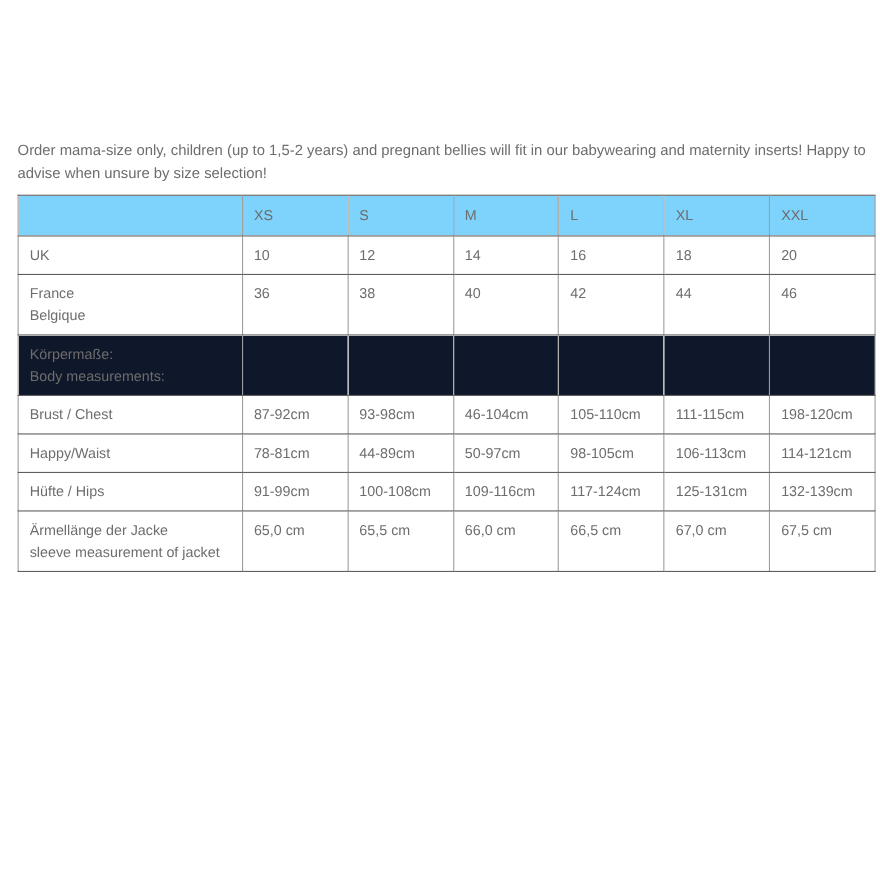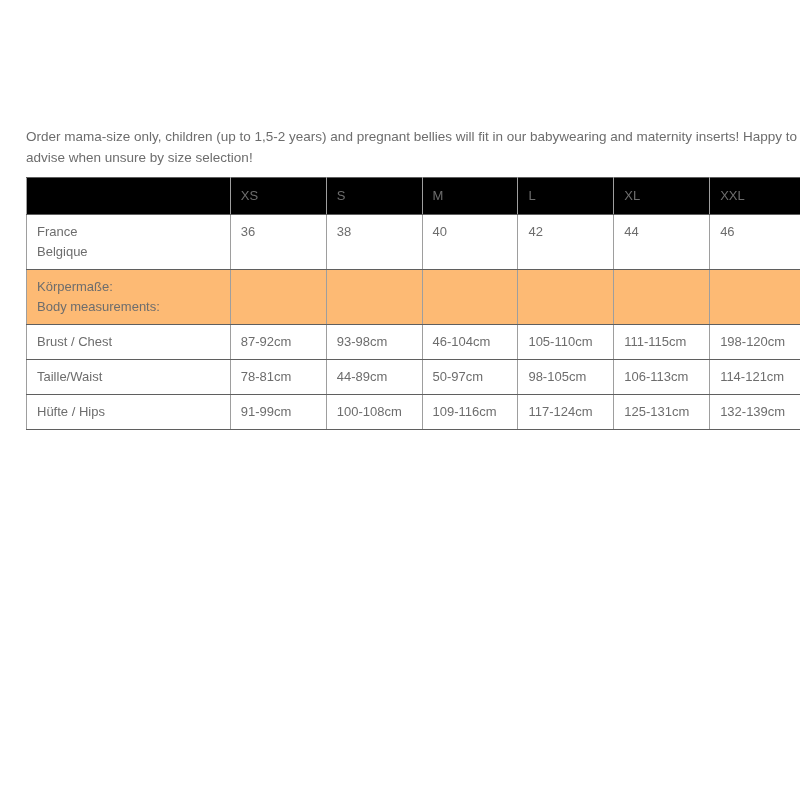--- a/index.html
+++ b/index.html
@@ -6,21 +6,21 @@
   html, body {
     width: 800px;
     height: 800px;
     background: #ffffff;
     font-family: "Liberation Sans", "DejaVu Sans", sans-serif;
     color: #6d6d6d;
   }
   .page {
     width: 800px;
     height: 800px;
-    padding: 0 26px;
+    padding: 0 16px;
     overflow: hidden;
   }
   .intro {
     margin-top: 126px;
     font-size: 13.5px;
     line-height: 21px;
     color: #6d6d6d;
     width: 778px;
   }
   table.size-chart {
@@ -41,25 +41,25 @@
     border-bottom: 1px solid #5f5f5f;
     text-align: left;
     vertical-align: top;
     font-weight: normal;
     padding: 7px 10px;
     line-height: 20px;
     white-space: pre-line;
     overflow: hidden;
   }
   table.size-chart thead th {
-    background: #000000;
+    background: #7dd3fc;
     padding: 8px 10px;
   }
   table.size-chart tr.section td {
-    background: #fdba74;
+    background: #0f172a;
   }
 </style>
 </head>
 <body>
 
 <div class="page">
   <p class="intro">Order mama-size only, children (up to 1,5-2 years) and pregnant bellies will fit in our babywearing and maternity inserts! Happy to advise when unsure by size selection!</p>
 
   <table class="size-chart">
     <colgroup>
@@ -77,20 +77,29 @@
         <th>XS</th>
         <th>S</th>
         <th>M</th>
         <th>L</th>
         <th>XL</th>
         <th>XXL</th>
       </tr>
     </thead>
     <tbody>
         <tr>
+          <td>UK</td>
+          <td>10</td>
+          <td>12</td>
+          <td>14</td>
+          <td>16</td>
+          <td>18</td>
+          <td>20</td>
+        </tr>
+        <tr>
           <td>France
 Belgique</td>
           <td>36</td>
           <td>38</td>
           <td>40</td>
           <td>42</td>
           <td>44</td>
           <td>46</td>
         </tr>
         <tr class="section">
@@ -106,32 +115,42 @@
         <tr>
           <td>Brust / Chest</td>
           <td>87-92cm</td>
           <td>93-98cm</td>
           <td>46-104cm</td>
           <td>105-110cm</td>
           <td>111-115cm</td>
           <td>198-120cm</td>
         </tr>
         <tr>
-          <td>Taille/Waist</td>
+          <td>Happy/Waist</td>
           <td>78-81cm</td>
           <td>44-89cm</td>
           <td>50-97cm</td>
           <td>98-105cm</td>
           <td>106-113cm</td>
           <td>114-121cm</td>
         </tr>
         <tr>
           <td>Hüfte / Hips</td>
           <td>91-99cm</td>
           <td>100-108cm</td>
           <td>109-116cm</td>
           <td>117-124cm</td>
           <td>125-131cm</td>
           <td>132-139cm</td>
         </tr>
+        <tr>
+          <td>Ärmellänge der Jacke
+sleeve measurement of jacket</td>
+          <td>65,0 cm</td>
+          <td>65,5 cm</td>
+          <td>66,0 cm</td>
+          <td>66,5 cm</td>
+          <td>67,0 cm</td>
+          <td>67,5 cm</td>
+        </tr>
       </tbody>
   </table>
 </div>
 
 </body></html>

